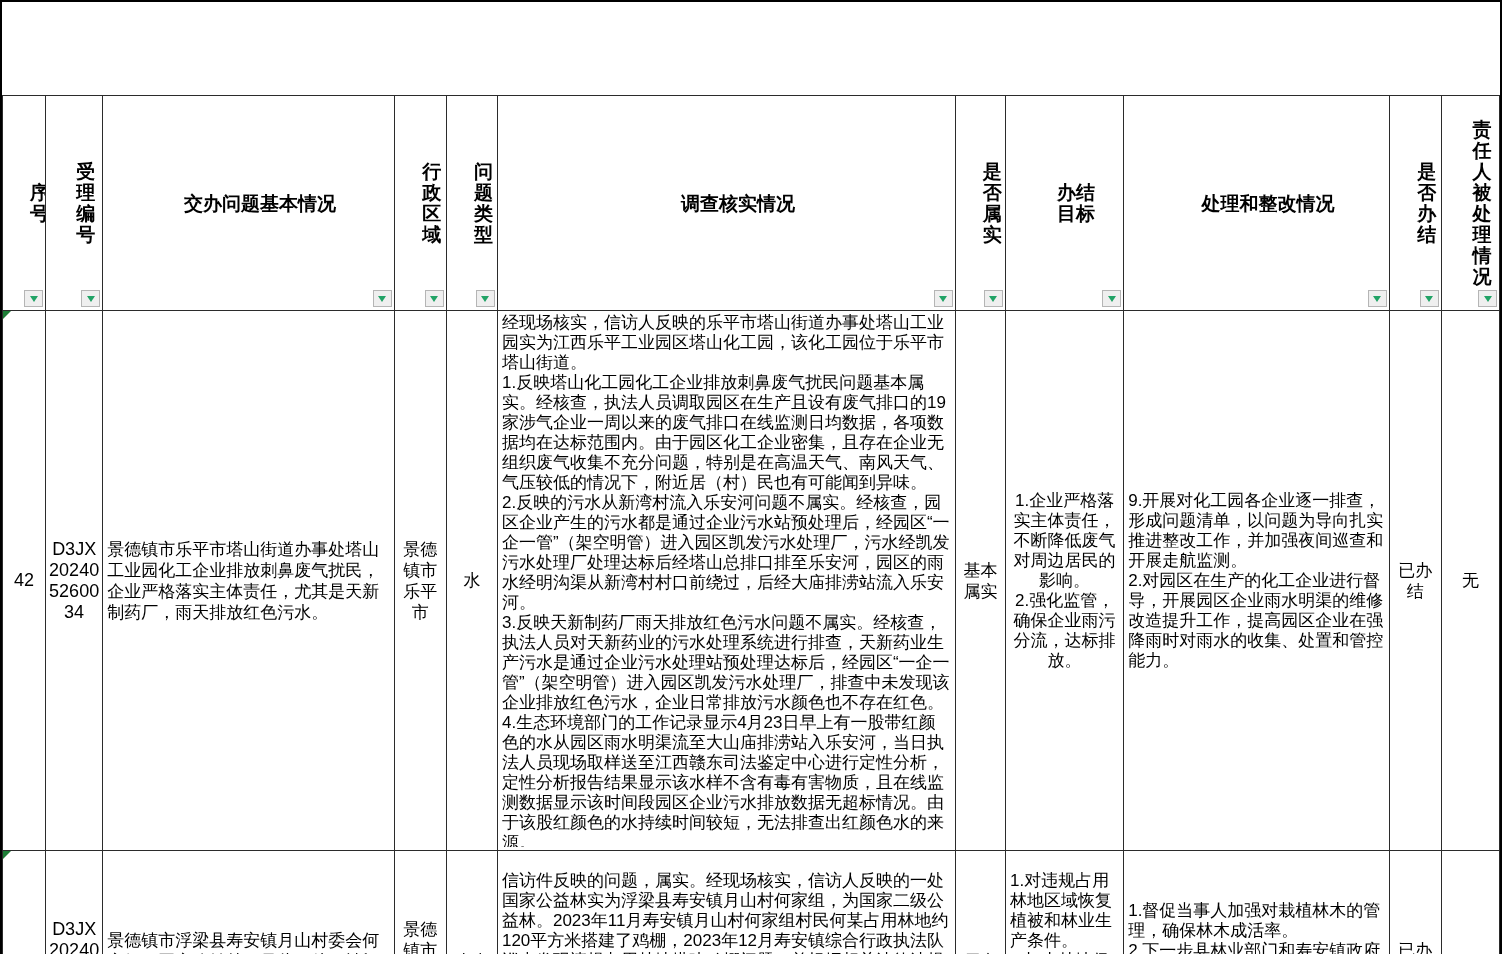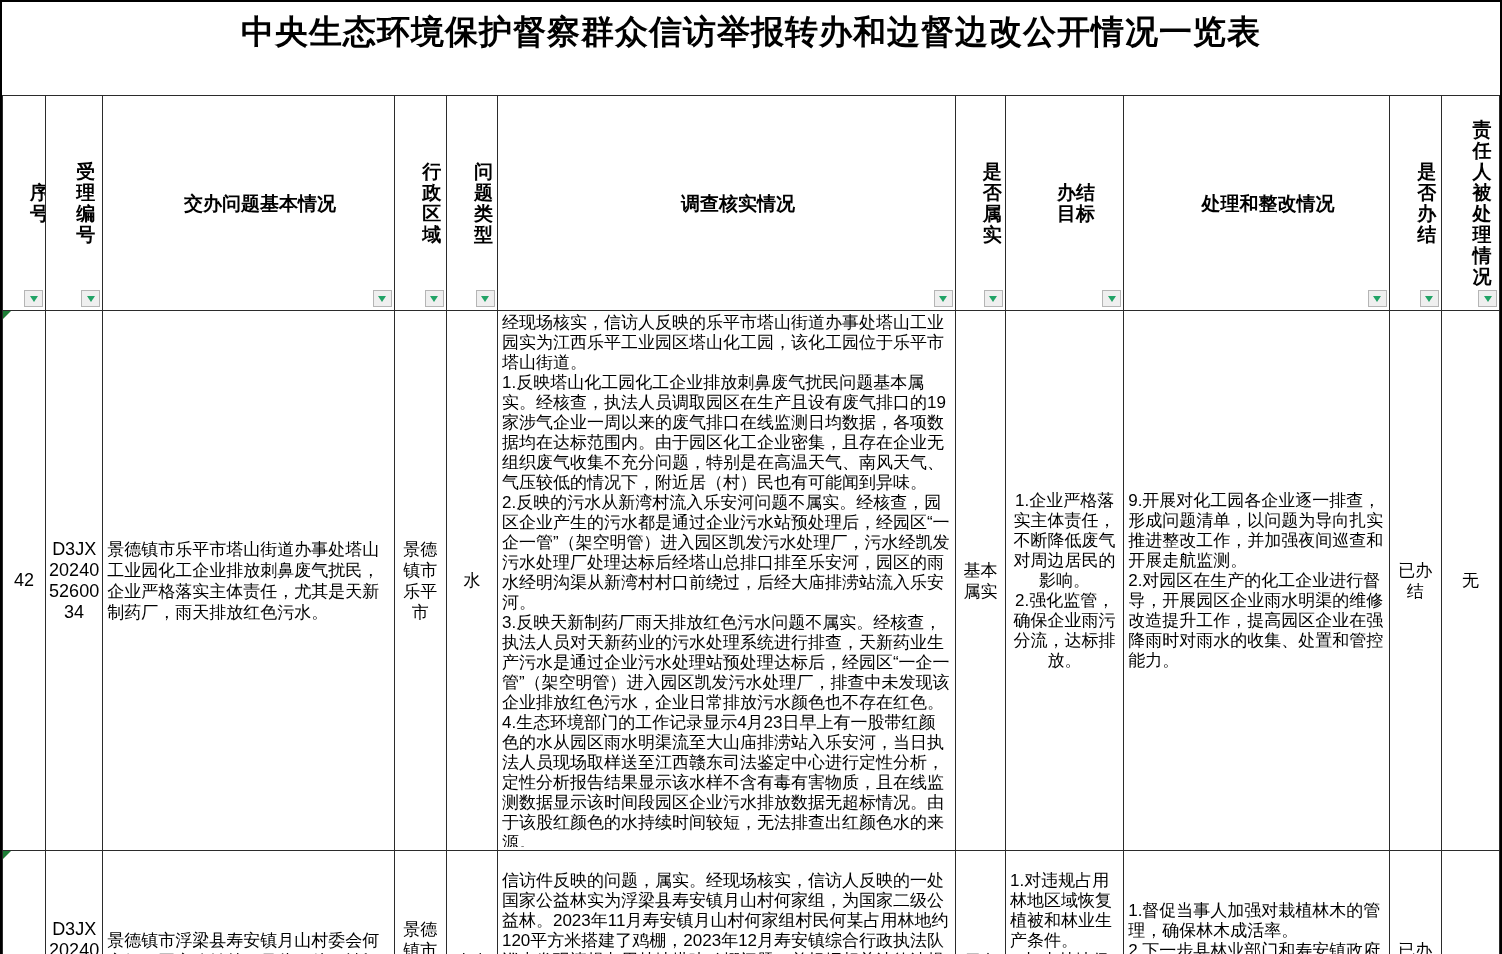--- a/index.html
+++ b/index.html
@@ -98,21 +98,20 @@
     border-width: 8px 8px 0 0;
     border-color: #1d7d36 transparent transparent transparent;
   }
 </style>
 </head>
 <body>
 
 <div class="sheet">
 
   <div class="title-box">
-    <div class="title">中央生态环境保护督察群众信访举报转办和边督边改公开情况一览表</div>
   </div>
 
   <table class="grid">
     <colgroup>
       <col style="width:43px">
         <col style="width:57px">
         <col style="width:291px">
       <col style="width:52px">
         <col style="width:51px">
         <col style="width:457px">

